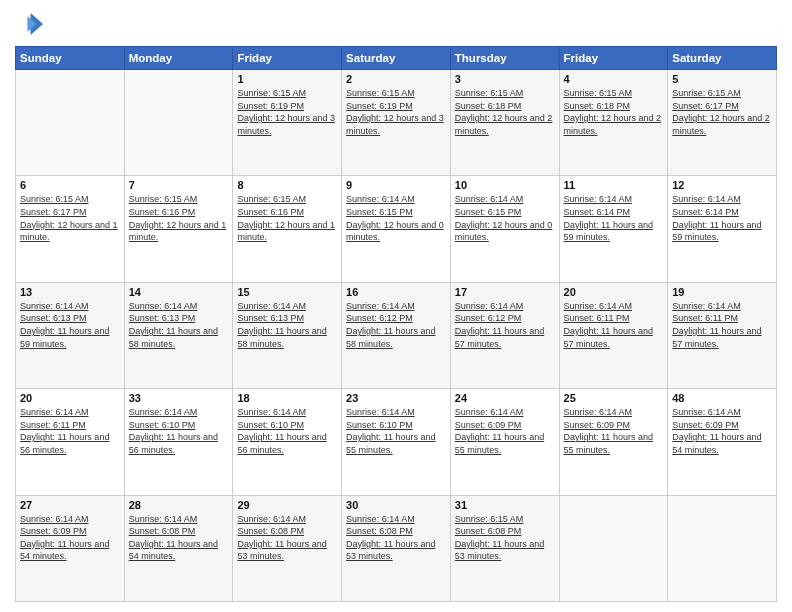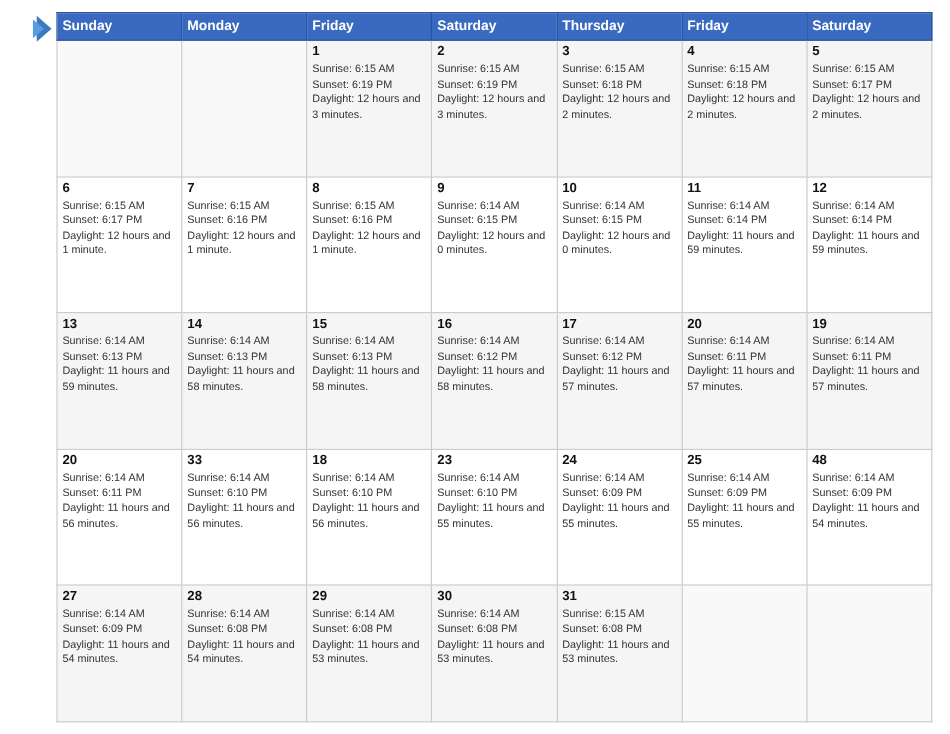--- a/index.html
+++ b/index.html
@@ -8,21 +8,21 @@
       background: #fff;
       width: 792px;
       height: 612px;
       overflow: hidden;
     }
     .page {
       width: 792px;
       height: 612px;
       padding: 10px 15px;
       display: flex;
-      flex-direction: row;
+      flex-direction: column;
     }
     .header {
       display: flex;
       justify-content: space-between;
       align-items: flex-start;
       margin-bottom: 8px;
     }
     .logo {
       display: flex;
       align-items: center;
@@ -90,20 +90,21 @@
       font-size: 11px;
       font-weight: bold;
       color: #111;
       display: block;
       margin-bottom: 2px;
     }
     .day-info {
       font-size: 9px;
       color: #333;
       line-height: 1.4;
+      text-decoration: underline;
     }
     .empty-cell {
       background: #f9f9f9 !important;
     }
   </style>
 </head>
 <body>
 
 <div class="page">
   <div class="header">

